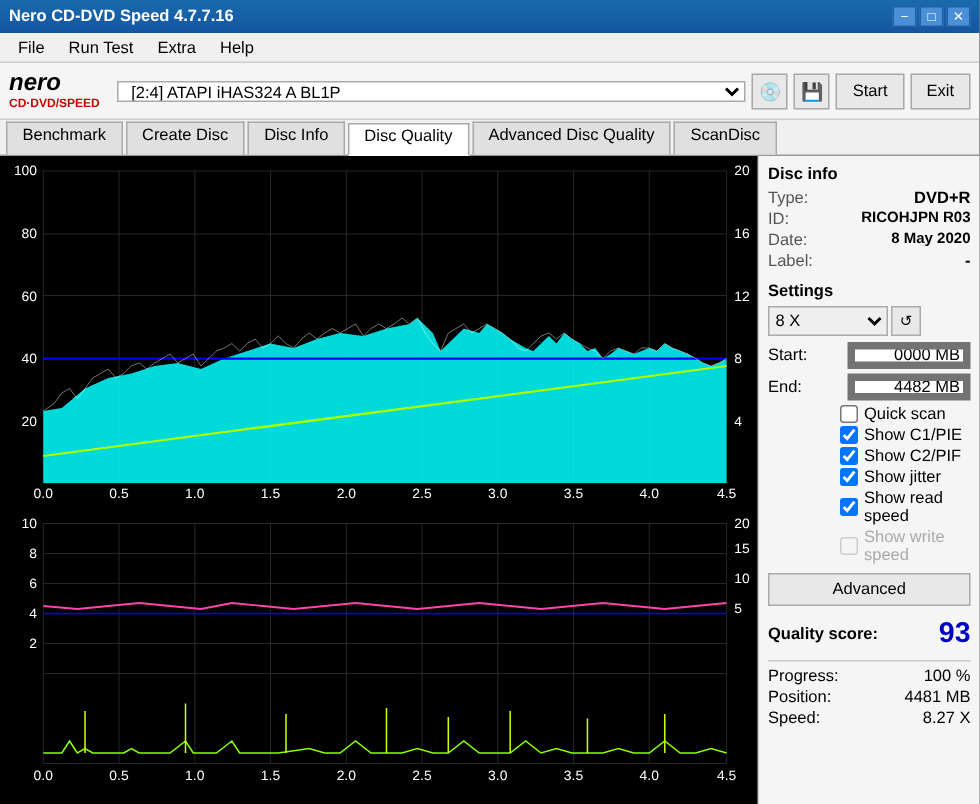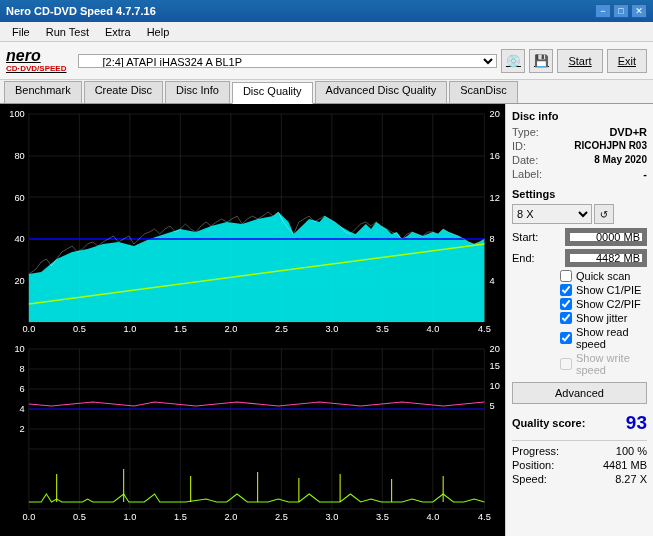--- a/index.html
+++ b/index.html
@@ -44,30 +44,29 @@
 
     
     .toolbar {
       background: #f5f5f5;
       height: 38px;
       display: flex;
       align-items: center;
       padding: 2px 6px;
       border-bottom: 1px solid #ccc;
       gap: 4px;
-      text-decoration: underline;
     }
     .nero-logo {
       display: flex; flex-direction: column; margin-right: 8px;
     }
     .nero-text { font-size: 14px; font-weight: bold; color: black; line-height: 1; }
     .nero-sub { font-size: 8px; color: #cc0000; font-weight: bold; }
     .drive-select {
       flex: 1; height: 14px; border: 1px solid #aaa; background: white;
-      font-size: 11px; padding: 0 19px;
+      font-size: 11px; padding: 0 4px;
     }
     .toolbar-btn {
       height: 24px; padding: 2px 10px;
       border: 1px solid #aaa; background: #e8e8e8;
       cursor: pointer; font-size: 11px;
     }
     .icon-btn {
       width: 24px; height: 24px;
       border: 1px solid #aaa; background: #e8e8e8;
       cursor: pointer; display: flex; align-items: center; justify-content: center;

